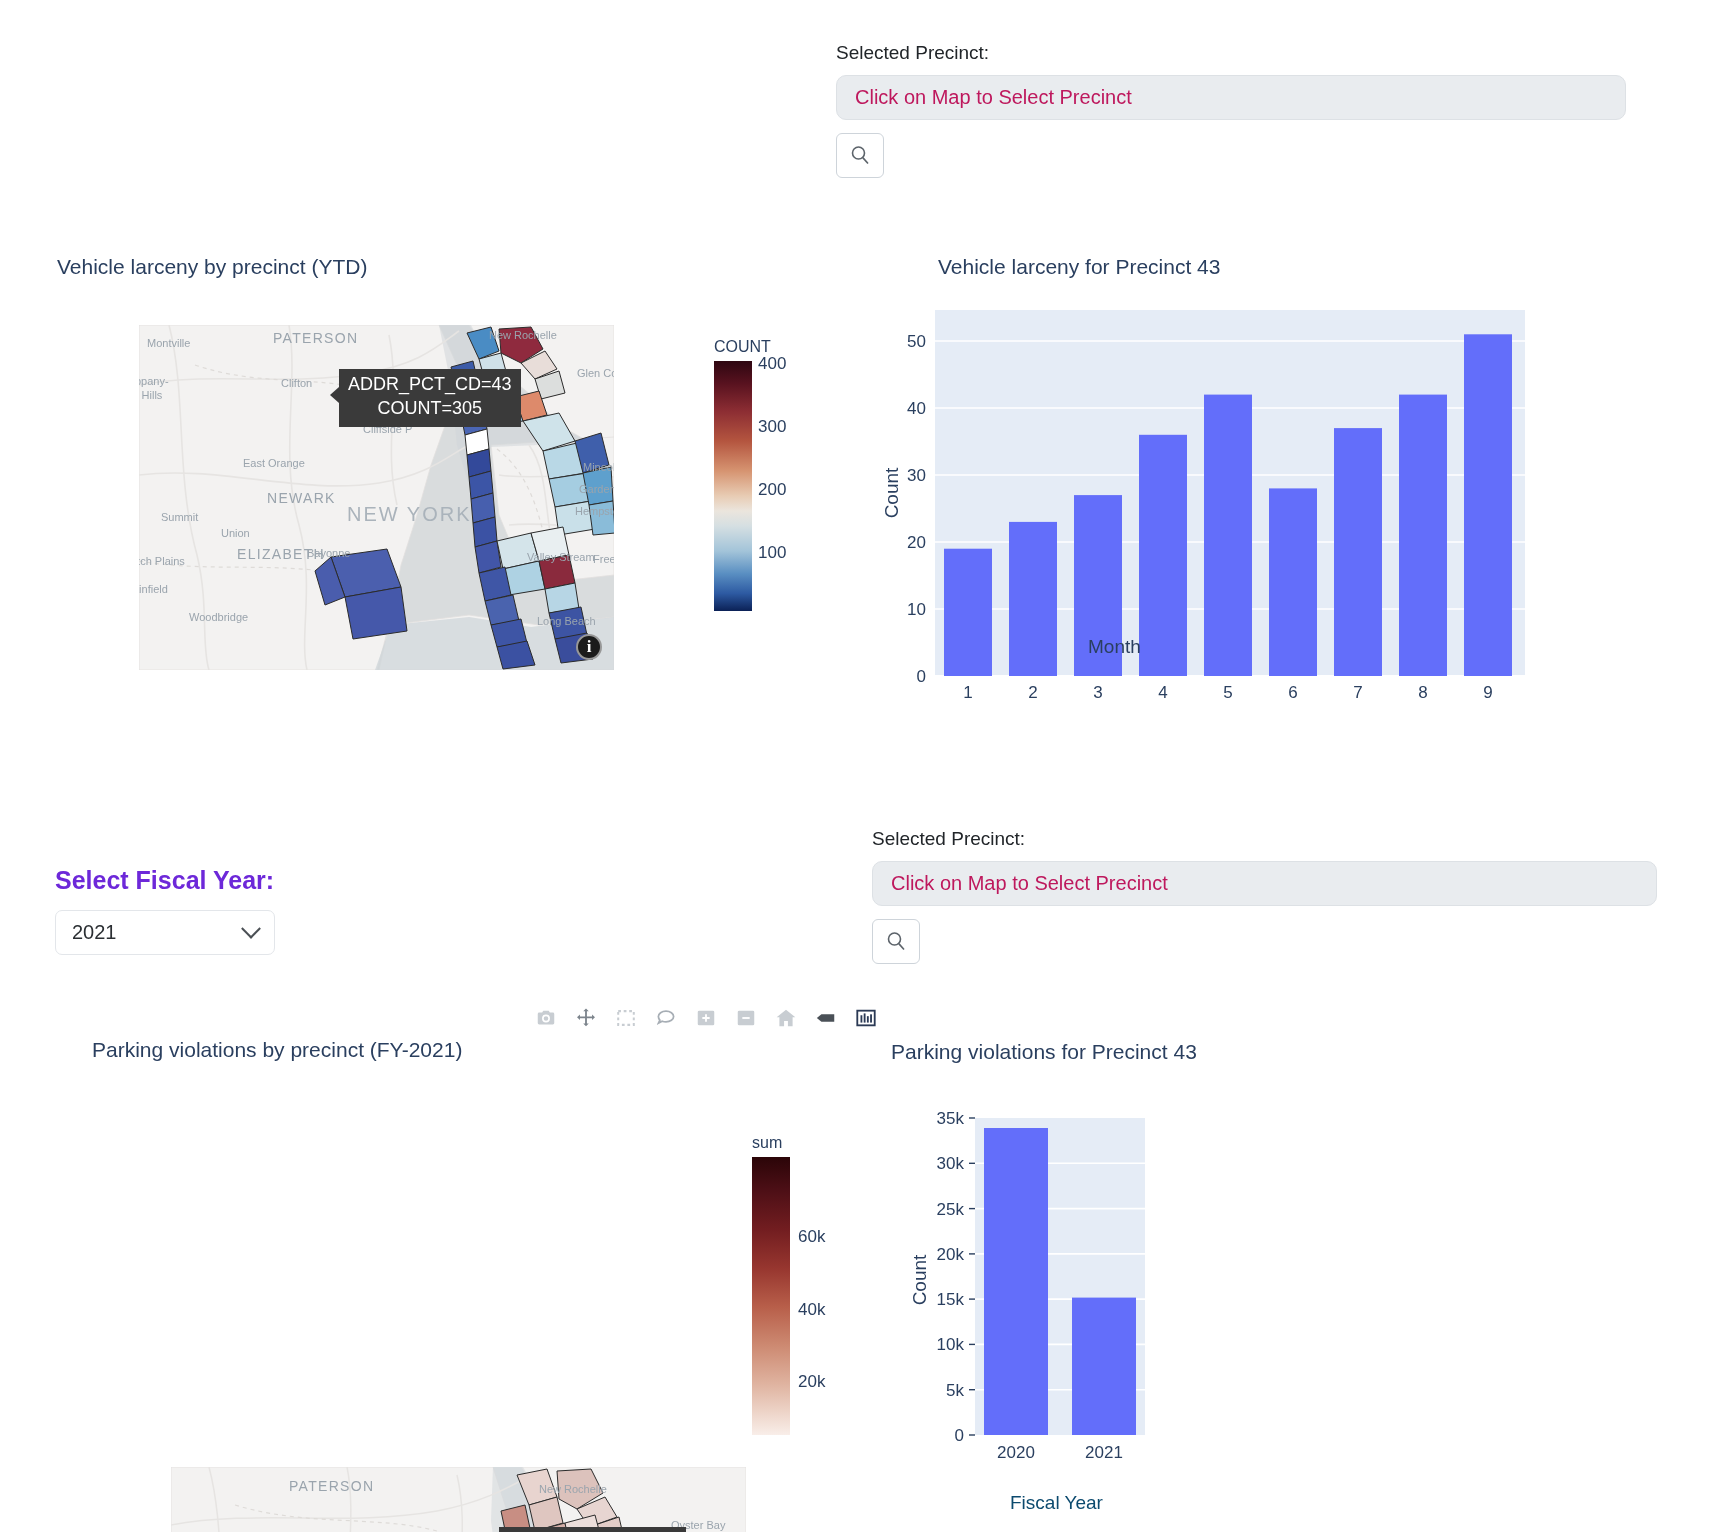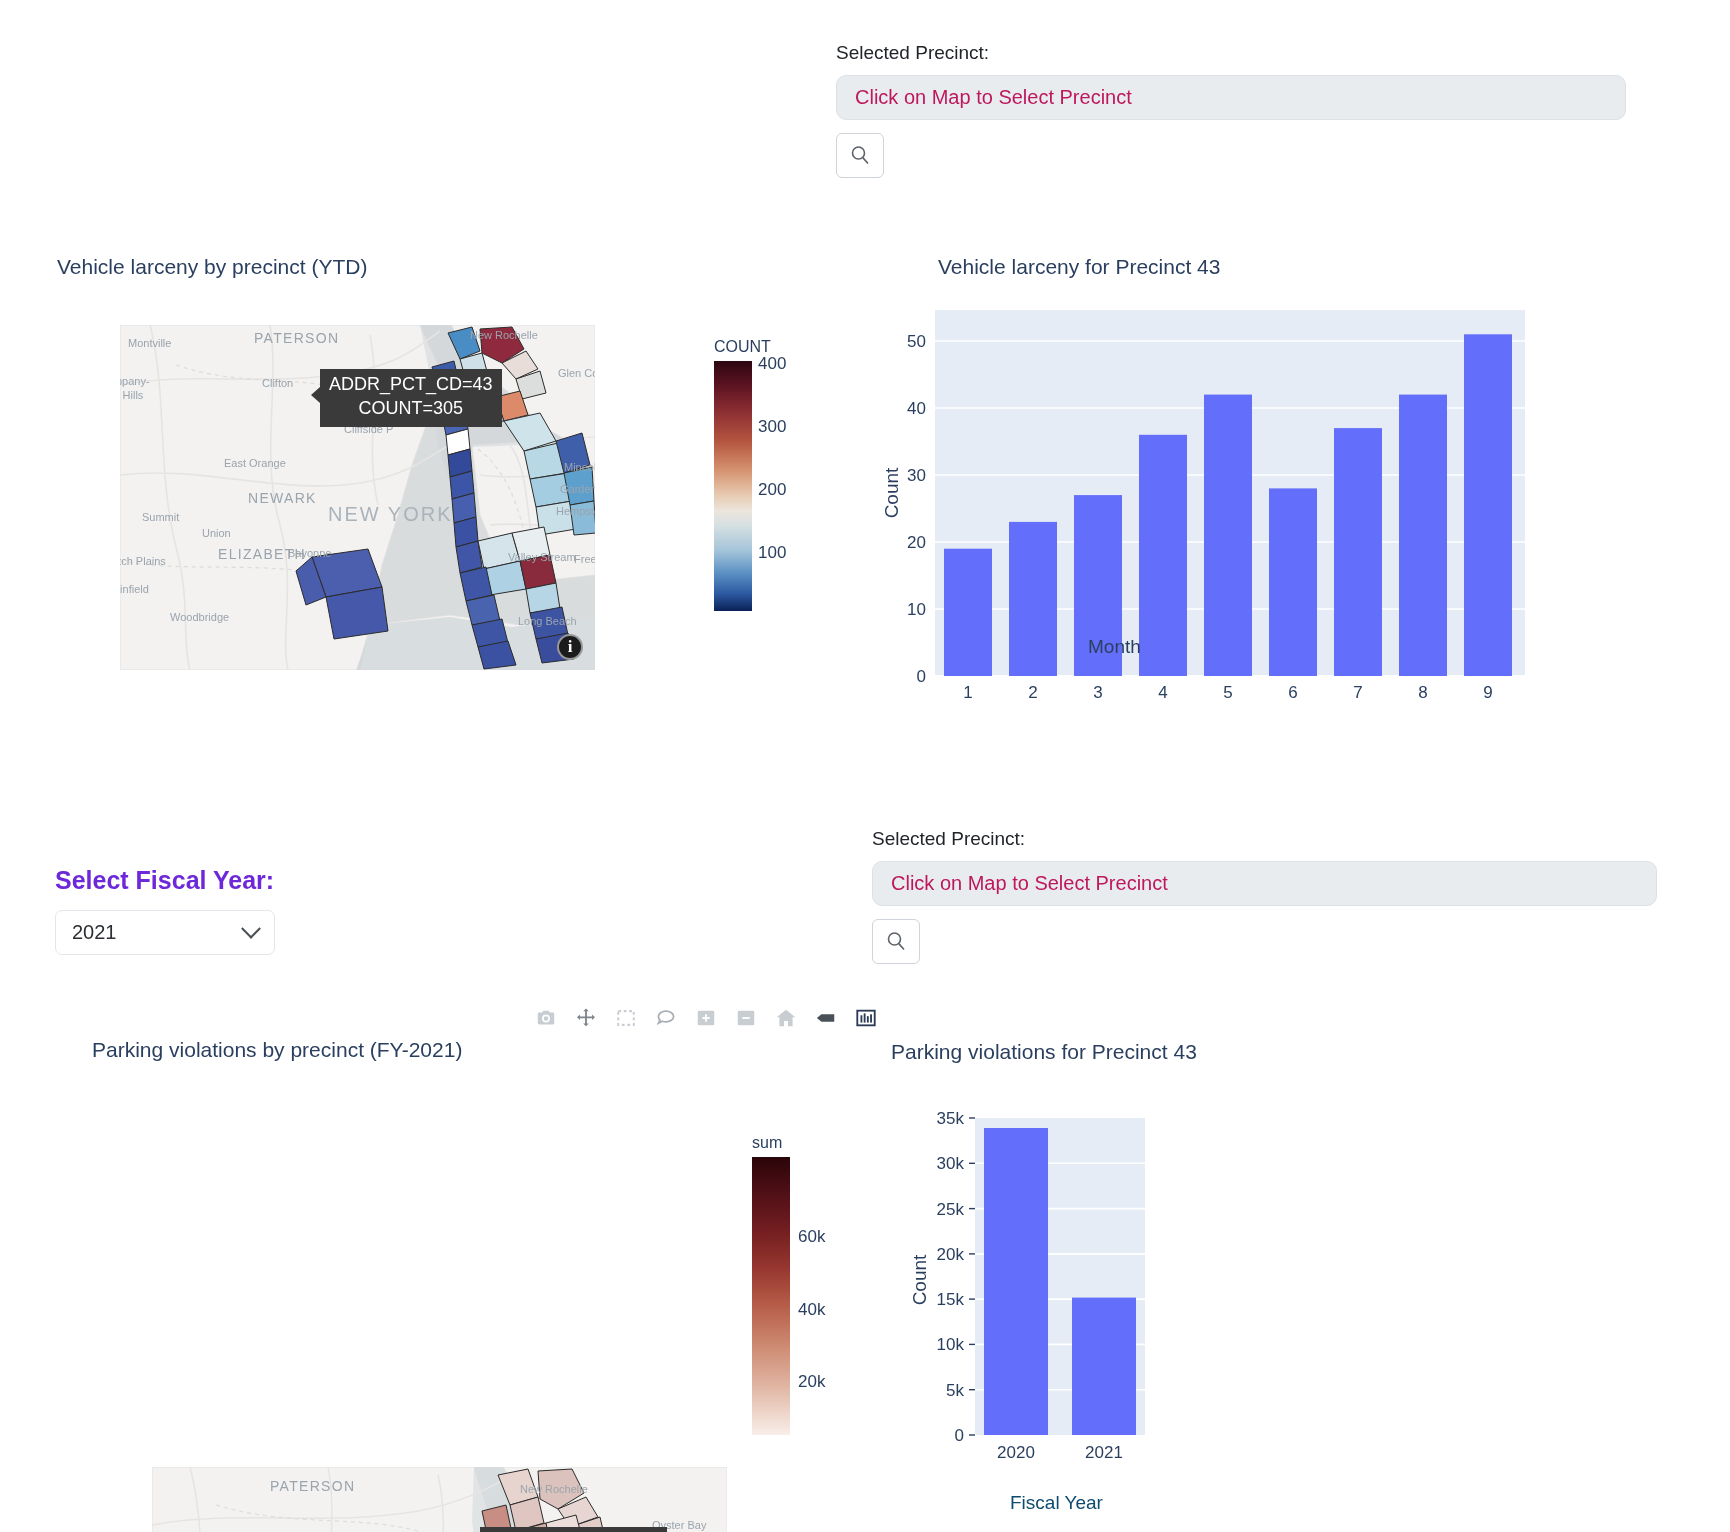--- a/index.html
+++ b/index.html
@@ -59,21 +59,21 @@
     background:#fff;
     display:flex; align-items:center; justify-content:space-between;
     padding:0 16px;
     font-size:20px; color:#2b2f33;
     cursor:pointer;
   }
   .chev { width:14px; height:14px; border-right:2px solid #4a4f54; border-bottom:2px solid #4a4f54;
           transform:rotate(45deg) translate(-3px,-3px); }
 
   
-  .map-wrap { position:relative; overflow:hidden; background:#d6dadb; }
+  .map-wrap { position:relative; overflow:hidden; background:#d6dadb;margin-left:19px; }
   .map-canvas { position:absolute; inset:0; }
 
   .land { fill:#f3f2f1; stroke:#e2e0de; stroke-width:0.8; }
   .water { fill:#cfd6d9; }
   .road  { stroke:#e6e4e2; fill:none; }
   .road2 { stroke:#dedbd8; fill:none; stroke-dasharray:4 4; }
   .maplbl { font-family:"Liberation Sans", sans-serif; fill:#9aa4ad; font-size:11px; }
   .maplbl.big { font-size:14px; letter-spacing:1.3px; fill:#9aa4ad; }
   .maplbl.huge { font-size:20px; letter-spacing:2px; fill:#aab3bb; }
   .pct { stroke:#2b2b2b; stroke-width:1; }

